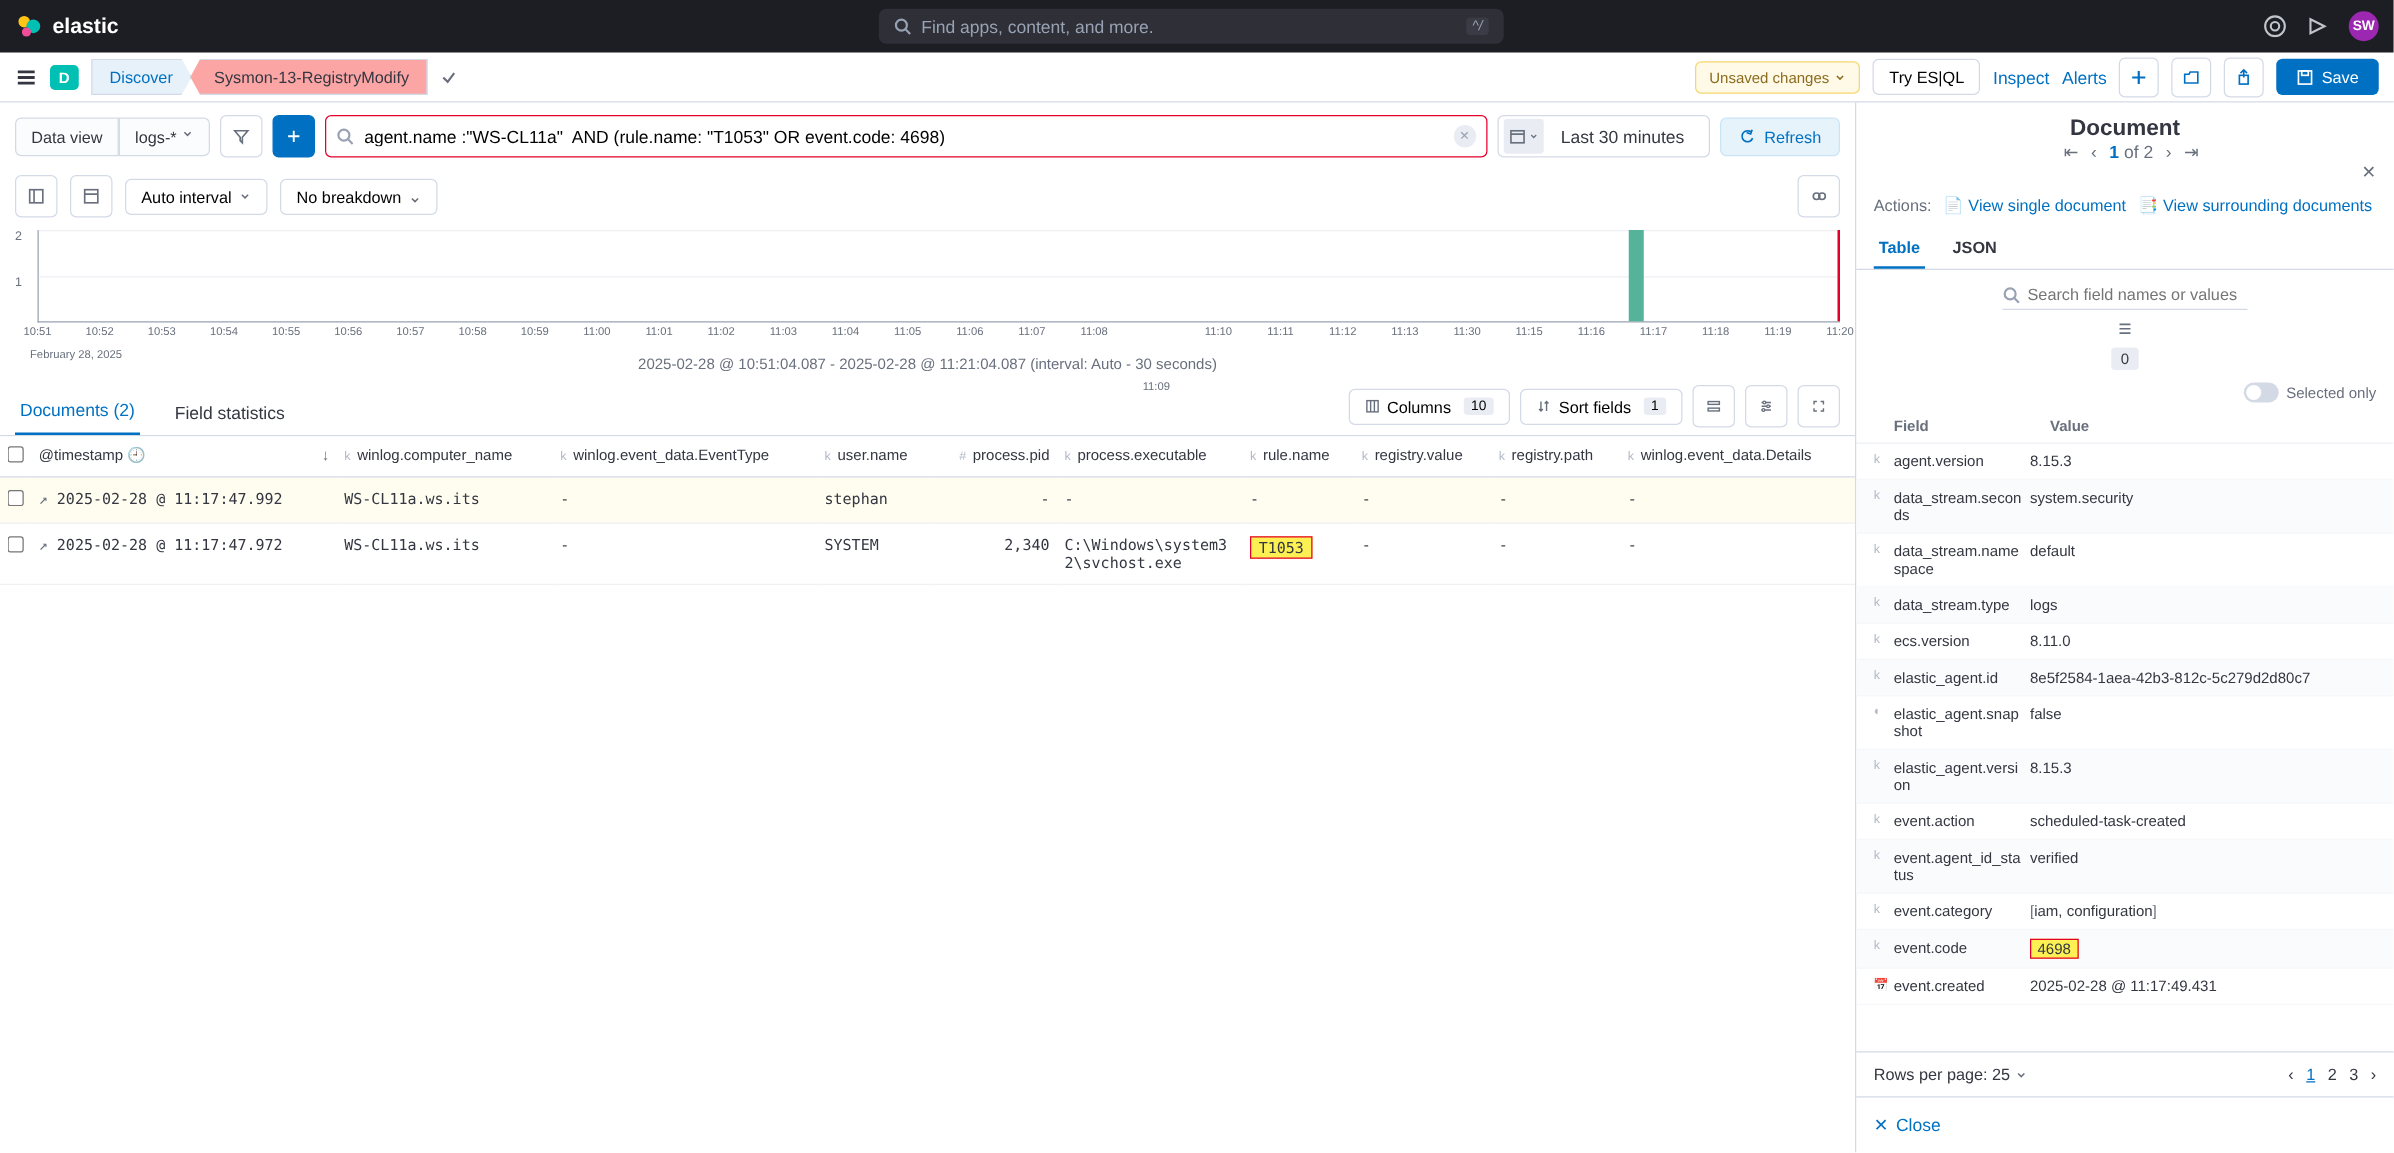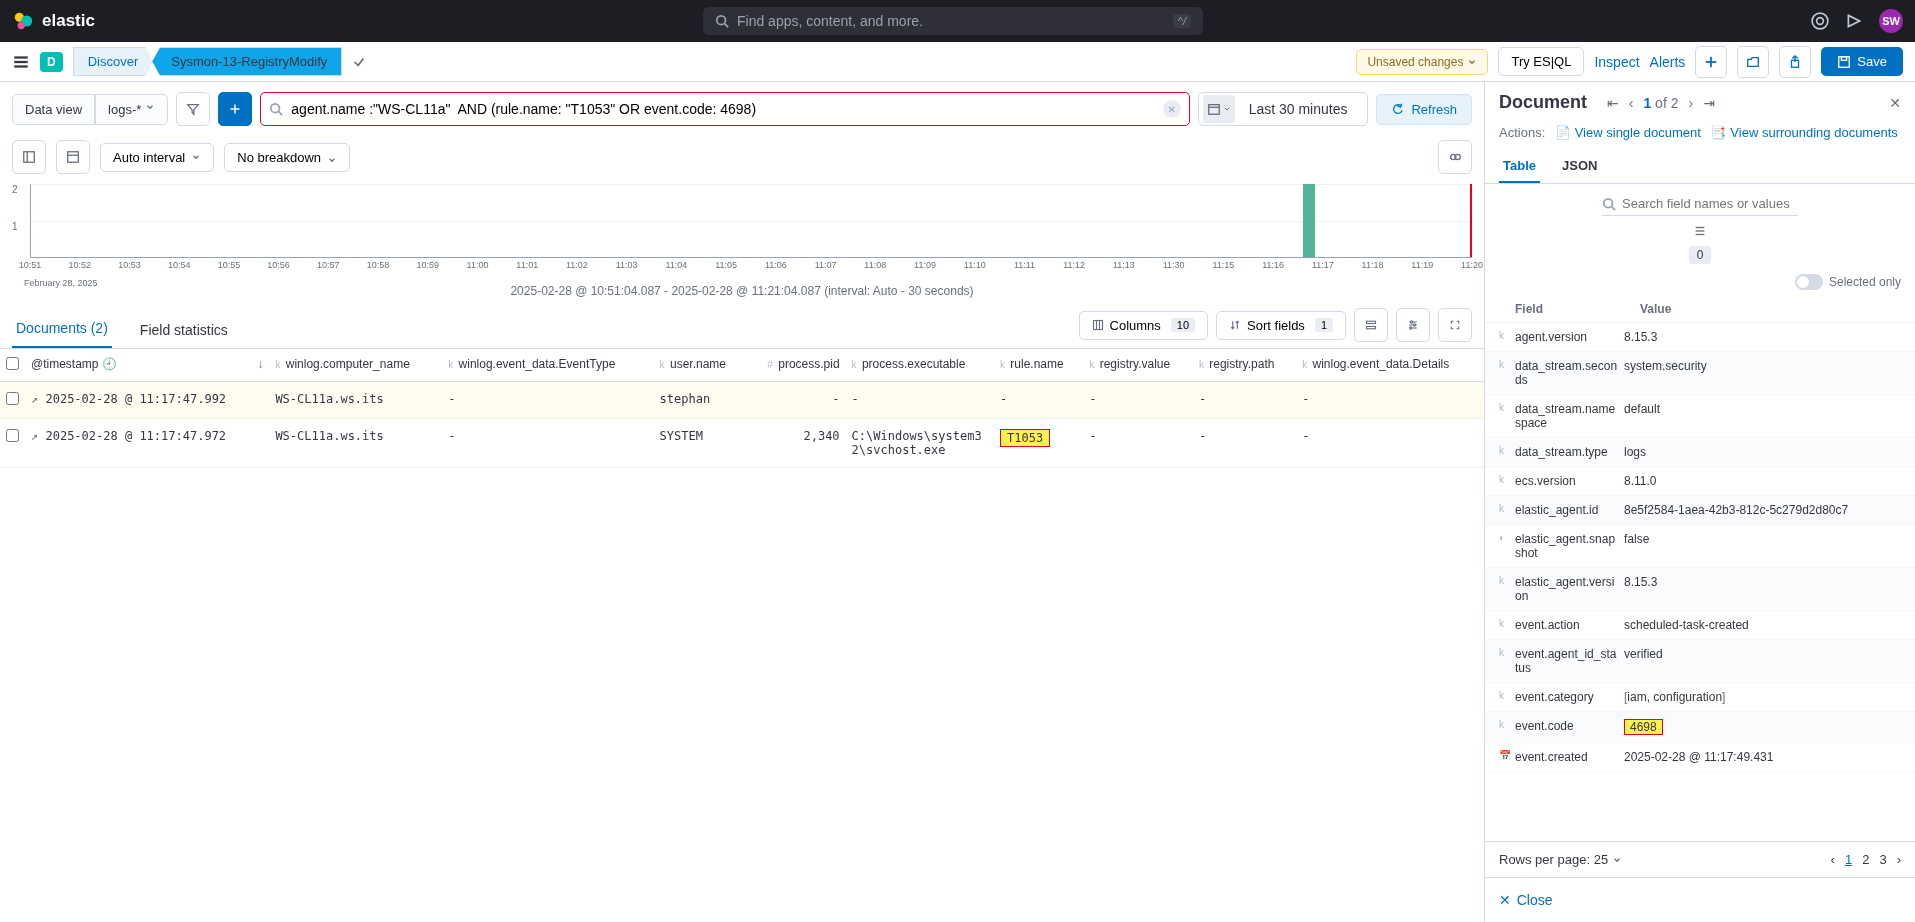--- a/index.html
+++ b/index.html
@@ -14,21 +14,21 @@
 .search-global-inner { background: #2e2f37; border-radius: 6px; padding: 6px 12px; width: 500px; display: flex; align-items: center; gap: 8px; color: #98a2b3; }
 .search-global-inner .kbd { background:#3a3b44; padding:1px 5px; border-radius:3px; font-size:11px; font-style:italic;}
 .header-right { display: flex; gap: 16px; align-items: center; color:#c0c4cc;}
 .avatar { width: 24px; height: 24px; border-radius: 50%; background: #9c27b0; color:#fff; display:flex;align-items:center;justify-content:center;font-size:11px;font-weight:600;}
 
 
 .sub-header { height: 40px; border-bottom: 1px solid #d3dae6; display: flex; align-items: center; padding: 0 12px; gap: 10px; }
 .hamburger { cursor:pointer; }
 .d-badge { background: #00bfb3; color:#fff; padding:3px 7px; border-radius:4px; font-size:12px; font-weight:600;}
 .breadcrumb { display:flex; align-items:center; }
-.breadcrumb-item { padding: 6px 14px; font-size: 13px; position:relative; border:1px solid #d3dae6; background:#0ea5e9;}
+.breadcrumb-item { padding: 6px 14px; font-size: 13px; position:relative; border:1px solid #d3dae6; background:#fca5a5;}
 .breadcrumb-item.first { background:#e6f1fa; color:#0071c2; clip-path: polygon(0 0, calc(100% - 8px) 0, 100% 50%, calc(100% - 8px) 100%, 0 100%);}
 .breadcrumb-item.second { clip-path: polygon(8px 0, 100% 0, 100% 100%, 8px 100%, 0 50%); margin-left:-1px; padding-left:18px;}
 .check-ic { color:#69707d;}
 .sub-header-right { margin-left:auto; display:flex; gap:10px; align-items:center;}
 .unsaved { background:#fff9e8; border:1px solid #f5d76e; color:#8a6d1e; padding:5px 10px; border-radius:5px; font-size:12px; display:flex; align-items:center; gap:4px;}
 .btn-outline { border:1px solid #d3dae6; background:#fff; padding:6px 12px; border-radius:5px; cursor:pointer; font-size:13px;}
 .link { color:#0071c2; cursor:pointer;}
 .btn-icon-only { border:1px solid #d3dae6; background:#fff; width:32px;height:32px; border-radius:5px; display:flex;align-items:center;justify-content:center; cursor:pointer;}
 .btn-save { background:#0071c2; color:#fff; border:none; padding:7px 16px; border-radius:5px; cursor:pointer; display:flex;align-items:center;gap:6px;font-size:13px;}
 
@@ -79,21 +79,21 @@
 table.grid { width:100%; border-collapse:collapse; font-size:12px;}
 table.grid th { text-align:left; padding:8px 6px; border-bottom:1px solid #d3dae6; font-weight:500; color:#343741; background:#fff; vertical-align:top;}
 table.grid th .field-ic { color:#b2bac6; font-size:10px; margin-right:2px;}
 table.grid td { padding:10px 6px; border-bottom:1px solid #eef0f4; font-family: "SFMono-Regular", Consolas, monospace; vertical-align:top;}
 tr.highlighted td { background:#fffcf0;}
 .t1053-box { display:inline-block; border:1px solid #e4002b; background:#fdf052; padding:1px 6px; font-family:inherit;}
 .checkbox-cell { width:24px;}
 .expand-cell { width:20px; color:#69707d;}
 
 
-.doc-header { display:flex; align-items:center; padding:10px 14px; gap:10px;}
+.doc-header { display:flex; align-items:center; padding:10px 14px; gap:0;flex-direction:column;}
 .doc-title { font-size:18px; font-weight:600; flex:0 0 auto;}
 .doc-nav { display:flex; align-items:center; gap:10px; color:#69707d; margin-left:10px;}
 .doc-nav .cur { color:#0071c2; font-weight:600;}
 .doc-close { margin-left:auto; cursor:pointer; color:#69707d;}
 .doc-actions { padding:2px 14px 10px; font-size:13px; color:#69707d;}
 .doc-actions a { color:#0071c2; margin-left:6px; text-decoration:none;}
 .doc-tabs { display:flex; border-bottom:1px solid #d3dae6; padding:0 14px;}
 .doc-tab { padding:8px 4px; margin-right:18px; font-size:13px; cursor:pointer; color:#343741; font-weight:600;}
 .doc-tab.active { color:#0071c2; border-bottom:2px solid #0071c2;}
 .doc-search-row { display:flex; padding:8px 14px; gap:8px; align-items:center;flex-direction:column;}
@@ -336,21 +336,21 @@
           <span class="x-tick" style="left: 27.5862%;">10:59</span>
           <span class="x-tick" style="left: 31.0345%;">11:00</span>
           <span class="x-tick" style="left: 34.4828%;">11:01</span>
           <span class="x-tick" style="left: 37.931%;">11:02</span>
           <span class="x-tick" style="left: 41.3793%;">11:03</span>
           <span class="x-tick" style="left: 44.8276%;">11:04</span>
           <span class="x-tick" style="left: 48.2759%;">11:05</span>
           <span class="x-tick" style="left: 51.7241%;">11:06</span>
           <span class="x-tick" style="left: 55.1724%;">11:07</span>
           <span class="x-tick" style="left: 58.6207%;">11:08</span>
-          <span class="x-tick" style="left: 62.069%;">11:09</span>
+          <span class="x-tick" style="left: 62.069%; margin-top: 44px;">11:09</span>
           <span class="x-tick" style="left: 65.5172%;">11:10</span>
           <span class="x-tick" style="left: 68.9655%;">11:11</span>
           <span class="x-tick" style="left: 72.4138%;">11:12</span>
           <span class="x-tick" style="left: 75.8621%;">11:13</span>
           <span class="x-tick" style="left: 79.3103%;">11:30</span>
           <span class="x-tick" style="left: 82.7586%;">11:15</span>
           <span class="x-tick" style="left: 86.2069%;">11:16</span>
           <span class="x-tick" style="left: 89.6552%;">11:17</span>
           <span class="x-tick" style="left: 93.1034%;">11:18</span>
           <span class="x-tick" style="left: 96.5517%;">11:19</span>

